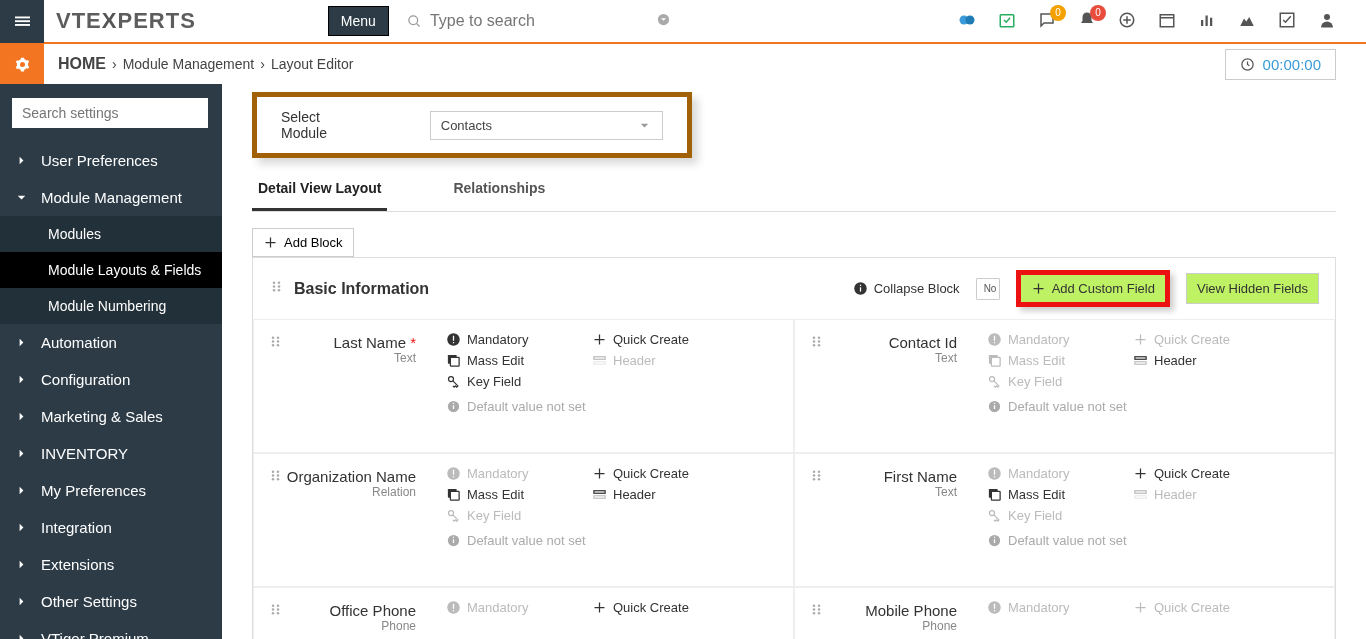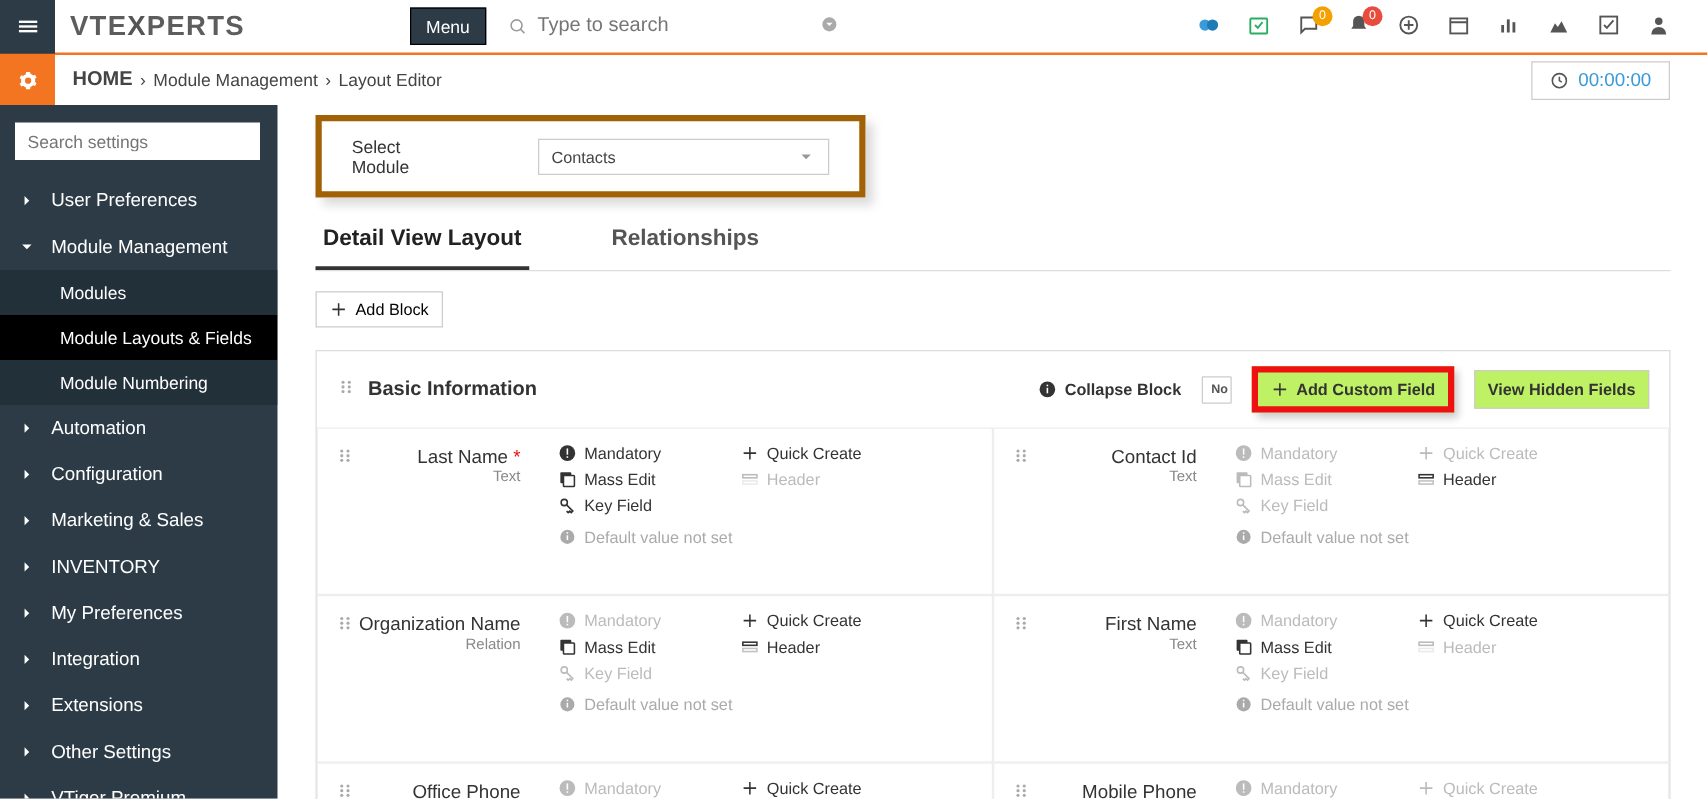--- a/index.html
+++ b/index.html
@@ -35,29 +35,29 @@
 .side-item { padding:10px 14px; font-size:15px; display:flex; align-items:center; gap:12px; cursor:pointer; }
 .side-sub { background:#22303a; padding:10px 14px 10px 48px; font-size:14px; cursor:pointer; }
 .side-sub.active { background:#000; color:#fff; }
 
 .main { flex:1; padding:0 30px 0 30px; overflow:auto; }
 .highlight-box { border:5px solid #a16207; padding:12px 24px; display:flex; align-items:center; gap:70px; margin:8px 0 22px; width:440px; position:relative; box-shadow:6px 6px 8px rgba(0,0,0,0.15); }
 .highlight-box label { font-size:14px; color:#333; }
 .select-fake { border:1px solid #ccc; padding:6px 10px; width:260px; display:flex; align-items:center; justify-content:space-between; color:#444; cursor:pointer; }
 
 .tabs { display:flex; gap:60px; border-bottom:1px solid #ddd; margin-bottom:16px; }
-.tab { padding:0 6px 12px; font-size:18px; font-weight:600; color:#555; cursor:pointer; }
+.tab { padding:0 6px 12px; font-size:14px; font-weight:600; color:#555; cursor:pointer; }
 .tab.active { color:#222; border-bottom:3px solid #333; }
 
-.add-block { border:1px solid #ccc; padding:6px 10px; font-size:13px; display:inline-flex; align-items:center; gap:6px; cursor:pointer; margin-bottom:18px; background:#fff; }
+.add-block { border:1px solid #ccc; padding:6px 10px; font-size:13px; display:inline-flex; align-items:center; gap:6px; cursor:pointer; background:#fff; }
 
 .block { border:1px solid #ddd; }
 .block-head { padding:12px 16px; display:flex; align-items:center; font-size:16px; font-weight:600; }
 .block-head .spacer { flex:1; }
-.head-actions { display:flex; align-items:center; gap:16px; font-size:13px; font-weight:700; }
+.head-actions { display:flex; align-items:center; gap:16px; font-size:13px; font-weight:400; }
 .head-link { color:#333; cursor:pointer; display:flex; align-items:center; gap:6px; }
 .toggle { width:24px; height:22px; border:1px solid #ccc; border-radius:1px; background:#fff; display:flex; align-items:center; padding:1px; }
 .toggle span { font-size:10px; color:#555; padding-left:6px; }
 .btn-outline { border:1px solid #ccc; padding:7px 10px; font-size:13px; cursor:pointer; background:#bef264; display:flex; align-items:center; gap:6px; }
 .btn-red-border { border:5px solid #e11; padding: 6px 10px; box-shadow:4px 4px 6px rgba(0,0,0,0.2); }
 
 .field-grid { display:grid; grid-template-columns:1fr 1fr; }
 .field-card { border:1px solid #eee; display:flex; min-height:134px; }
 .field-label-col { width:176px; border-right:0; padding:14px; text-align:right; }
 .field-label-col .grip { float:left; color:#aaa; cursor:move; }

